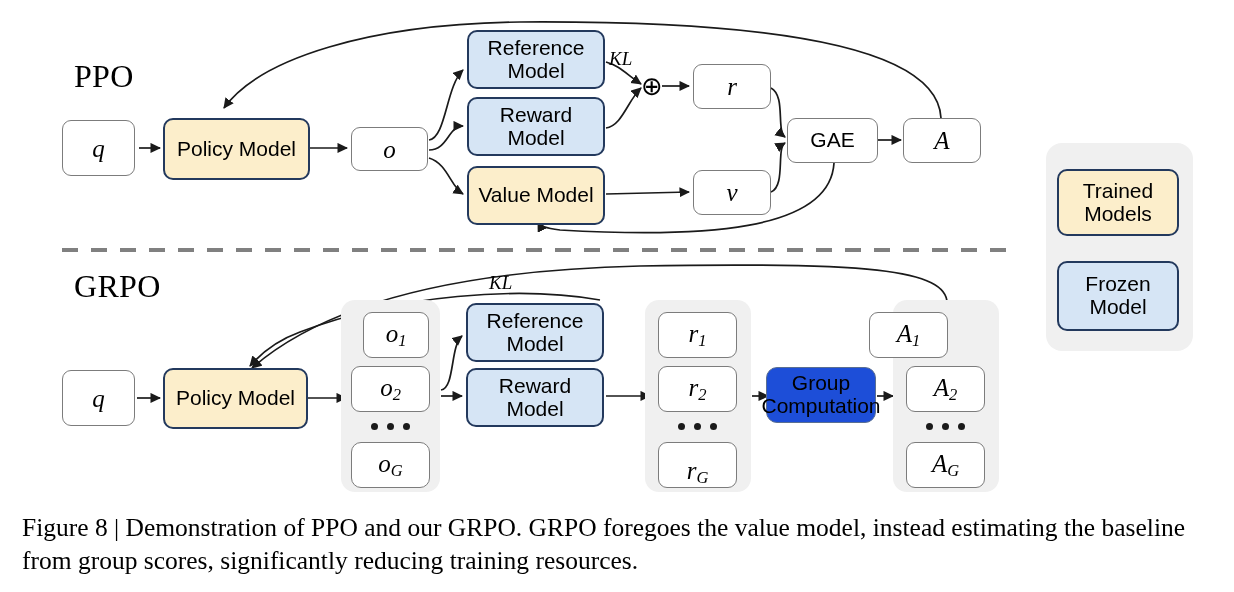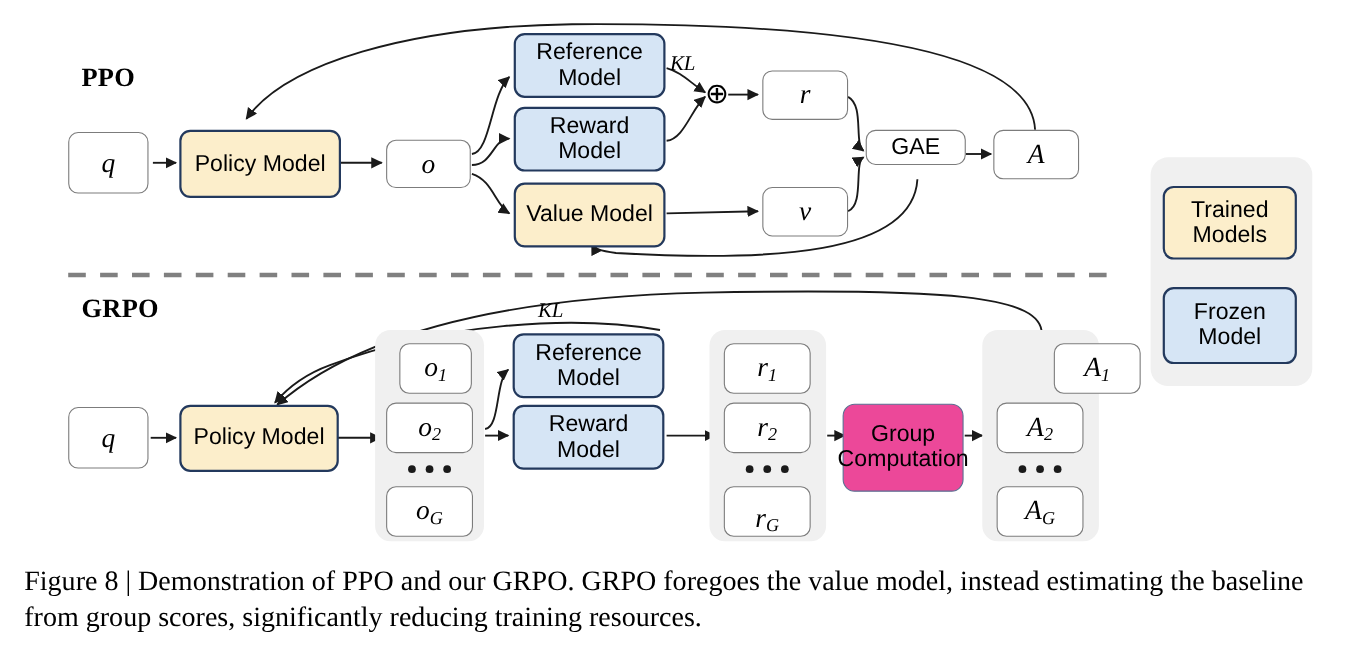--- a/index.html
+++ b/index.html
@@ -5,21 +5,21 @@
   html,body{margin:0;padding:0;background:#ffffff;}
   body{width:1234px;height:592px;font-family:"Liberation Serif",serif;color:#000;}
   #stage{position:relative;width:1234px;height:592px;overflow:hidden;background:#fff;}
   svg#diagram{position:absolute;left:0;top:0;width:1234px;height:512px;}
   .nodebox{position:absolute;box-sizing:border-box;display:flex;align-items:center;justify-content:center;text-align:center;line-height:1.08;}
   .plain{background:#ffffff;border:1.6px solid #7c7c7c;border-radius:9px;}
   .trained{background:#fceecb;border:2.3px solid #23395d;border-radius:10px;}
   .frozen{background:#d6e5f5;border:2.3px solid #23395d;border-radius:10px;}
   .groupbox{position:absolute;background:#f0f0f0;border-radius:14px;}
   .legendbox{position:absolute;background:#f0f0f0;border-radius:16px;}
-  .sectitle{position:absolute;font-family:"Liberation Serif",serif;font-weight:bold;font-size:24px;letter-spacing:.3px;}
+  .sectitle{position:absolute;font-family:"Liberation Serif",serif;font-weight:normal;font-size:32px;letter-spacing:.3px;}
   .caption{position:absolute;left:22px;top:512px;width:1198px;font-family:"Liberation Serif",serif;font-size:25.5px;line-height:1.28;color:#000;}
   .dots{position:absolute;display:flex;align-items:center;justify-content:center;gap:9px;}
   .dots i{display:block;width:7px;height:7px;border-radius:50%;background:#1a1a1a;}
   .lbl-kl{position:absolute;font-family:"Liberation Serif",serif;font-style:italic;font-size:19px;}
   .oplus{position:absolute;font-size:26px;line-height:1;font-family:"DejaVu Sans",sans-serif;}
   .sub{font-size:.66em;vertical-align:-0.24em;font-style:italic;}
   .txt2{font-size:21px;font-family:Liberation Sans, sans-serif;}
   .var{font-size:25px;font-style:italic;font-family:"Liberation Serif",serif;}
 </style>
 </head>
@@ -114,21 +114,21 @@
   <div class="oplus" style="left:641px; top:73px;">⊕</div>
 
   <div class="nodebox plain" style="left:693px; top:64px; width:78px; height:45px;">
     <span class="var">r</span>
   </div>
 
   <div class="nodebox plain" style="left:693px; top:170px; width:78px; height:45px;">
     <span class="var">v</span>
   </div>
 
-  <div class="nodebox plain" style="left:787px; top:118px; width:91px; height:32px;">
+  <div class="nodebox plain" style="left:787px; top:118px; width:91px; height:45px;">
     <span class="txt2">GAE</span>
   </div>
 
   <div class="nodebox plain" style="left:903px; top:118px; width:78px; height:45px;">
     <span class="var">A</span>
   </div>
 
   <div class="sectitle" style="left:74px; top:268px;">GRPO</div>
 
   <div class="nodebox plain" style="left:62px; top:370px; width:73px; height:56px;">
@@ -144,21 +144,21 @@
     <span class="var"><span>o</span><span class="sub">1</span></span>
   </div>
   <div class="nodebox plain" style="left:351px; top:366px; width:79px; height:46px;">
     <span class="var"><span>o</span><span class="sub">2</span></span>
   </div>
   <div class="dots" style="left:351px; top:418px; width:79px; height:16px;">
       <i></i>
       <i></i>
       <i></i>
     </div>
-  <div class="nodebox plain" style="left:351px; top:442px; width:79px; height:46px;">
+  <div class="nodebox plain" style="left:351px; top:442px; width:79px; height:46px;border-radius:10px;">
     <span class="var"><span>o</span><span class="sub">G</span></span>
   </div>
 
   <div class="lbl-kl" style="left:489px; top:272px;">KL</div>
 
   <div class="nodebox frozen" style="left:466px; top:303px; width:138px; height:59px;">
     <span class="txt2">Reference Model</span>
   </div>
   <div class="nodebox frozen" style="left:466px; top:368px; width:138px; height:59px;">
     <span class="txt2">Reward Model</span>
@@ -173,26 +173,26 @@
   </div>
   <div class="dots" style="left:658px; top:418px; width:79px; height:16px;">
       <i></i>
       <i></i>
       <i></i>
     </div>
   <div class="nodebox plain" style="left:658px; top:442px; width:79px; height:46px;align-items:flex-end;">
     <span class="var"><span>r</span><span class="sub">G</span></span>
   </div>
 
-  <div class="nodebox" style="left:766px; top:367px; width:110px; height:80px; background:#ec4899; border:1.6px solid #5a6f92; border-radius:11px;">
+  <div class="nodebox" style="left:766px; top:367px; width:110px; height:56px; background:#1d4ed8; border:1.6px solid #5a6f92; border-radius:11px;">
     <span class="txt2">Group Computation</span>
   </div>
 
   <div class="groupbox" style="left:893px; top:300px; width:106px; height:192px;"></div>
-  <div class="nodebox plain" style="left:958px; top:312px; width:79px; height:46px;">
+  <div class="nodebox plain" style="left:869px; top:312px; width:79px; height:46px;">
     <span class="var"><span>A</span><span class="sub">1</span></span>
   </div>
   <div class="nodebox plain" style="left:906px; top:366px; width:79px; height:46px;">
     <span class="var"><span>A</span><span class="sub">2</span></span>
   </div>
   <div class="dots" style="left:906px; top:418px; width:79px; height:16px;">
       <i></i>
       <i></i>
       <i></i>
     </div>

